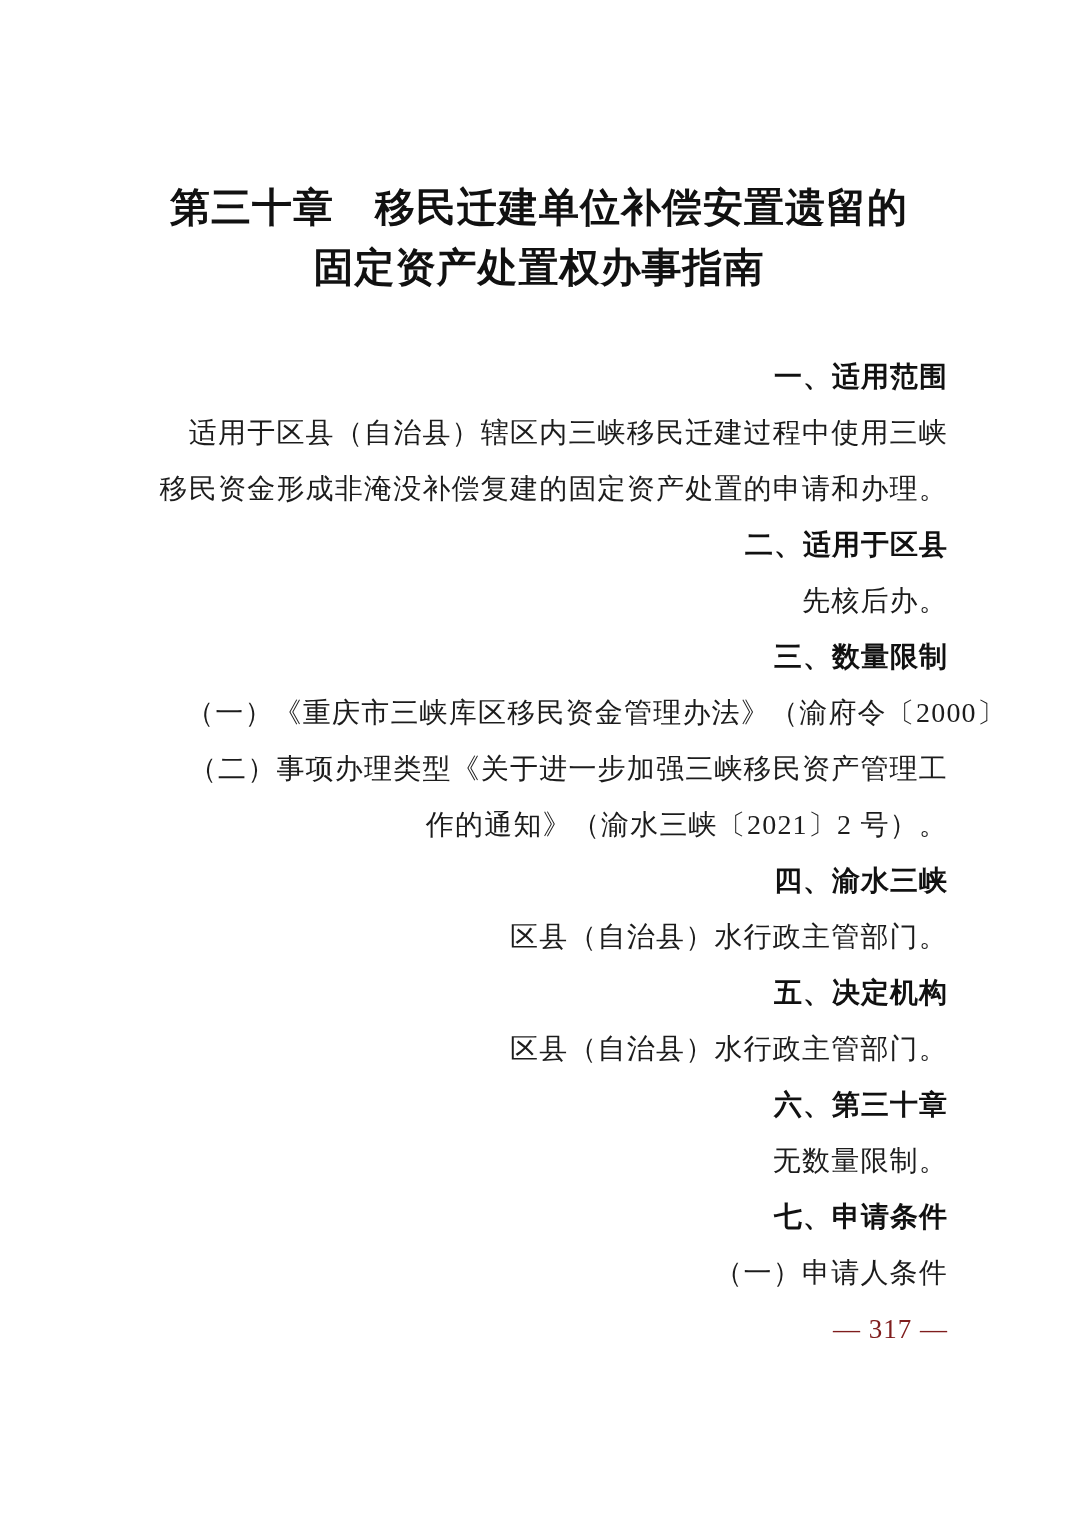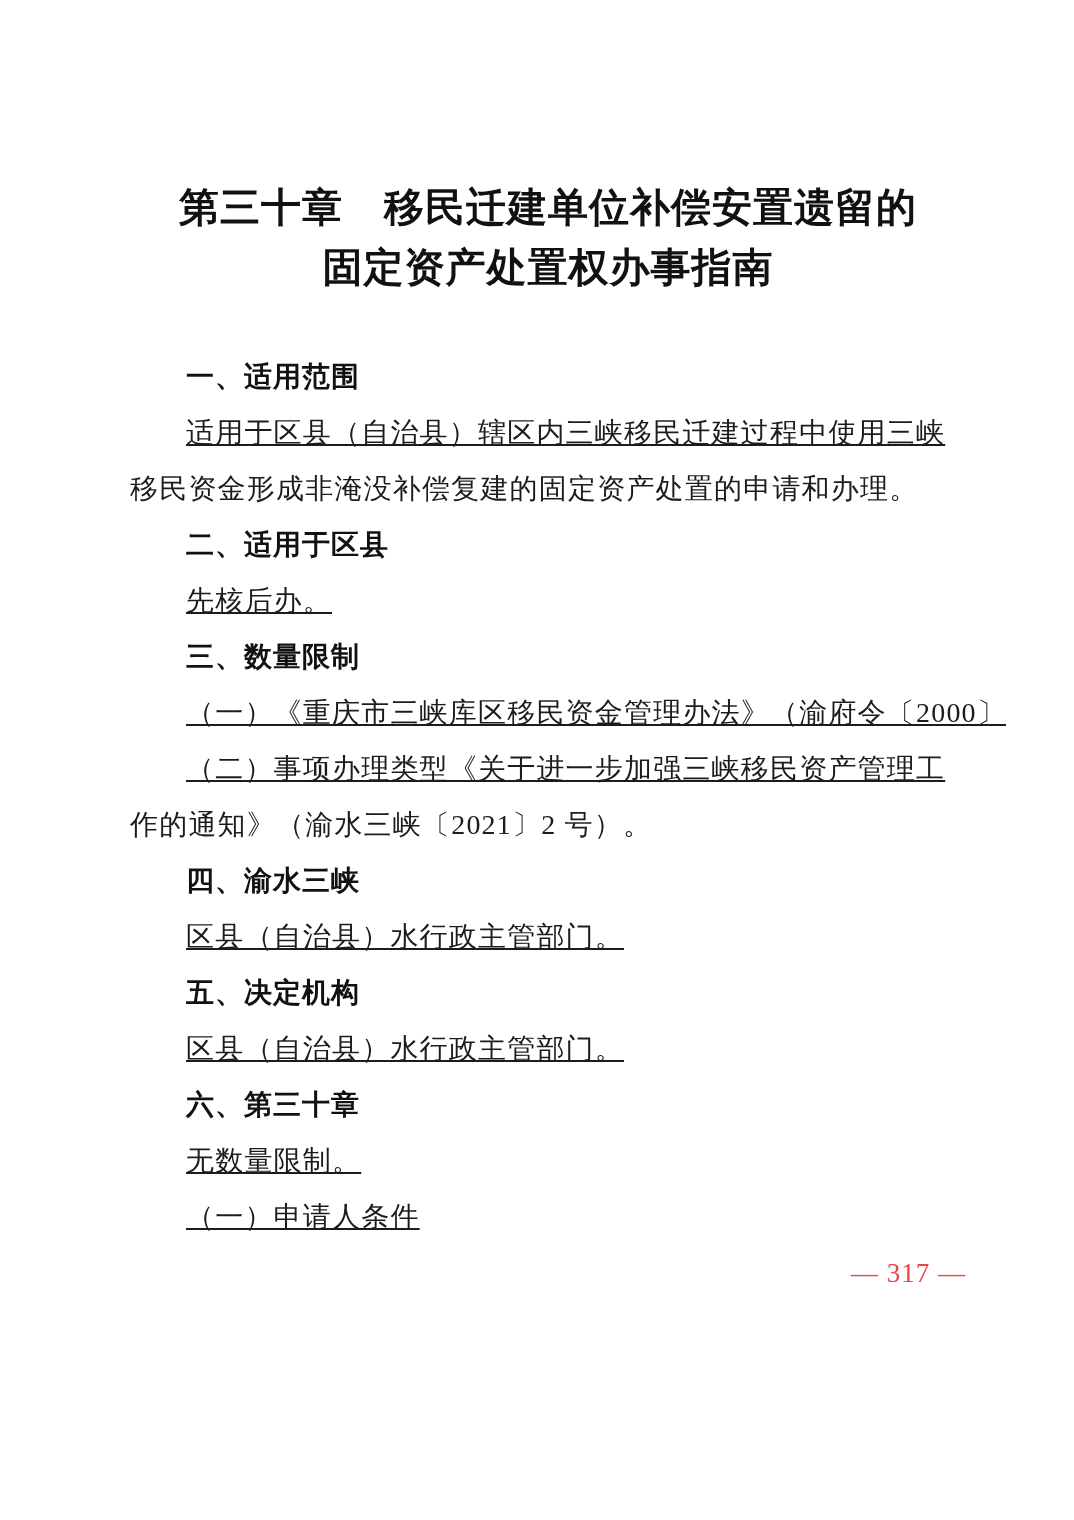--- a/index.html
+++ b/index.html
@@ -9,65 +9,64 @@
     width: 1074px;
     height: 1520px;
     margin: 0 auto;
     background: #ffffff;
     overflow: hidden;
     color: #1a1a1a;
   }
   .content {
     position: absolute;
     left: 130px;
-    right: 108px;
+    right: 126px;
     top: 0;
   }
   .title {
     margin-top: 178px;
     text-align: center;
     font-family: "Liberation Serif", "DejaVu Serif", serif;
     font-weight: 700;
     font-size: 40px;
     line-height: 60px;
     letter-spacing: 1px;
     color: #111111;
   }
   .title .t-line { display: block; }
-  .body-lines { margin-top: 51px; }
+  .body-lines { margin-top: 51px; text-align: right; }
   .line {
     height: 56px;
     line-height: 56px;
     font-size: 28px;
     white-space: nowrap;
     color: #1c1c1c;
   }
   .line.h {
     font-family: "Liberation Sans", "DejaVu Sans", sans-serif;
     font-weight: 700;
     padding-left: 56px;
     letter-spacing: 1px;
     color: #111111;
   }
   .line.pf {
     font-family: "Liberation Serif", "DejaVu Serif", serif;
     padding-left: 56px;
     letter-spacing: 1.2px;
-    text-decoration: underline;
   }
   .line.pc {
     font-family: "Liberation Serif", "DejaVu Serif", serif;
     letter-spacing: 1.2px;
   }
   .footer {
     text-align: right;
     font-family: "Liberation Serif", "DejaVu Serif", serif;
     font-size: 27px;
     letter-spacing: 1px;
-    color: #ef4444;
+    color: #7f1d1d;
   }
 </style>
 </head>
 <body>
 
 <div class="page">
   <div class="content">
     <h1 class="title">
       <span class="t-line">第三十章　移民迁建单位补偿安置遗留的</span>
       <span class="t-line">固定资产处置权办事指南</span>
@@ -81,17 +80,18 @@
         <div class="line h">三、数量限制</div>
         <div class="line pf">（一）《重庆市三峡库区移民资金管理办法》（渝府令〔2000〕</div>
         <div class="line pf">（二）事项办理类型《关于进一步加强三峡移民资产管理工</div>
         <div class="line pc">作的通知》（渝水三峡〔2021〕2 号）。</div>
         <div class="line h">四、渝水三峡</div>
         <div class="line pf">区县（自治县）水行政主管部门。</div>
         <div class="line h">五、决定机构</div>
         <div class="line pf">区县（自治县）水行政主管部门。</div>
         <div class="line h">六、第三十章</div>
         <div class="line pf">无数量限制。</div>
+        <div class="line h">七、申请条件</div>
         <div class="line pf">（一）申请人条件</div>
       </div>
     <div class="line footer">— 317 —</div>
   </div>
 </div>
 
 </body></html>

